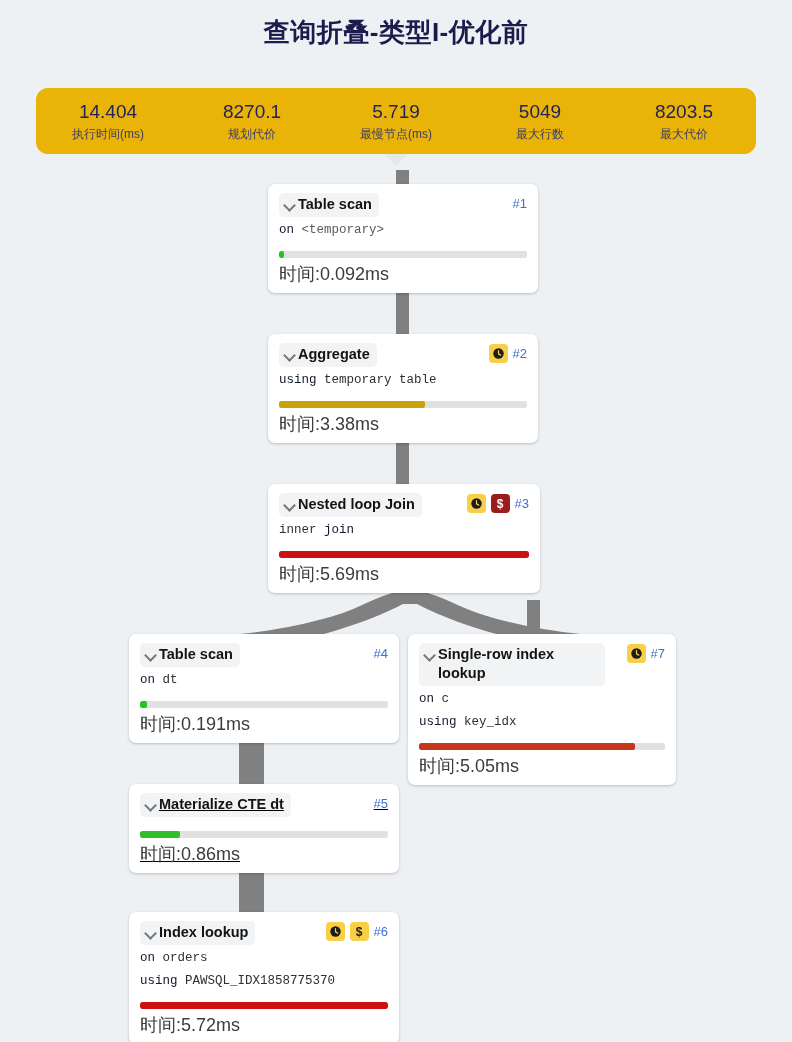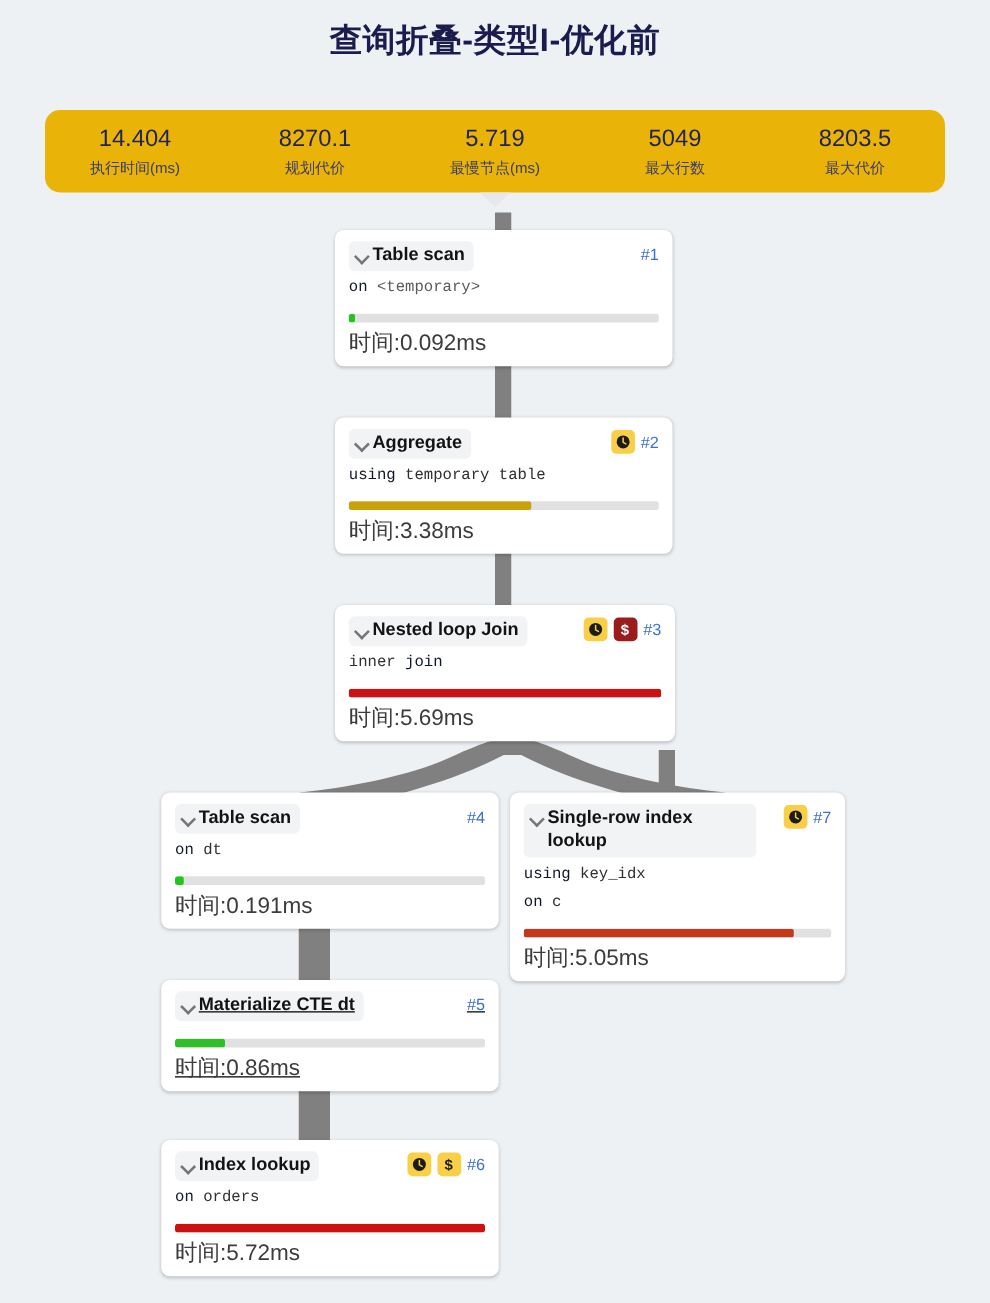--- a/index.html
+++ b/index.html
@@ -305,26 +305,26 @@
       <span class="badge badge-clock">
         <svg width="13" height="13" viewBox="0 0 16 16">
             <circle cx="8" cy="8" r="6.4" fill="#1c1c1c"></circle>
             <path d="M8 4.3v4.1l2.7 1.6" stroke="#f8cf46" stroke-width="1.5" fill="none" stroke-linecap="round"></path>
           </svg>
       </span>
       <span class="node-id">#7</span>
     </div>
   </div>
   <div class="node-sub">
+    <span class="kw">on</span>
+    <span class="valdark">c</span>
+  </div>
+  <div class="node-sub">
     <span class="kw">using</span>
     <span class="valdark">key_idx</span>
-  </div>
-  <div class="node-sub">
-    <span class="kw">on</span>
-    <span class="valdark">c</span>
   </div>
   <div class="bar-track">
     <div class="bar-fill" style="width:88%; background:#c5371a;"></div>
   </div>
   <div class="node-time">时间:5.05ms</div>
 </div>
 
 <div class="node" style="left:129px; top:784px; width:270px;text-decoration:underline;">
   <div class="node-head">
     <div class="node-title">
@@ -355,17 +355,21 @@
           </svg>
       </span>
       <span class="badge badge-cost-warn">$</span>
       <span class="node-id">#6</span>
     </div>
   </div>
   <div class="node-sub">
     <span class="kw">on</span>
     <span class="valdark">orders</span>
   </div>
+  <div class="node-sub">
+    <span class="kw">using</span>
+    <span class="valdark">PAWSQL_IDX1858775370</span>
+  </div>
   <div class="bar-track">
     <div class="bar-fill" style="width:100%; background:#cb1111;"></div>
   </div>
   <div class="node-time">时间:5.72ms</div>
 </div>
 
 </body></html>

